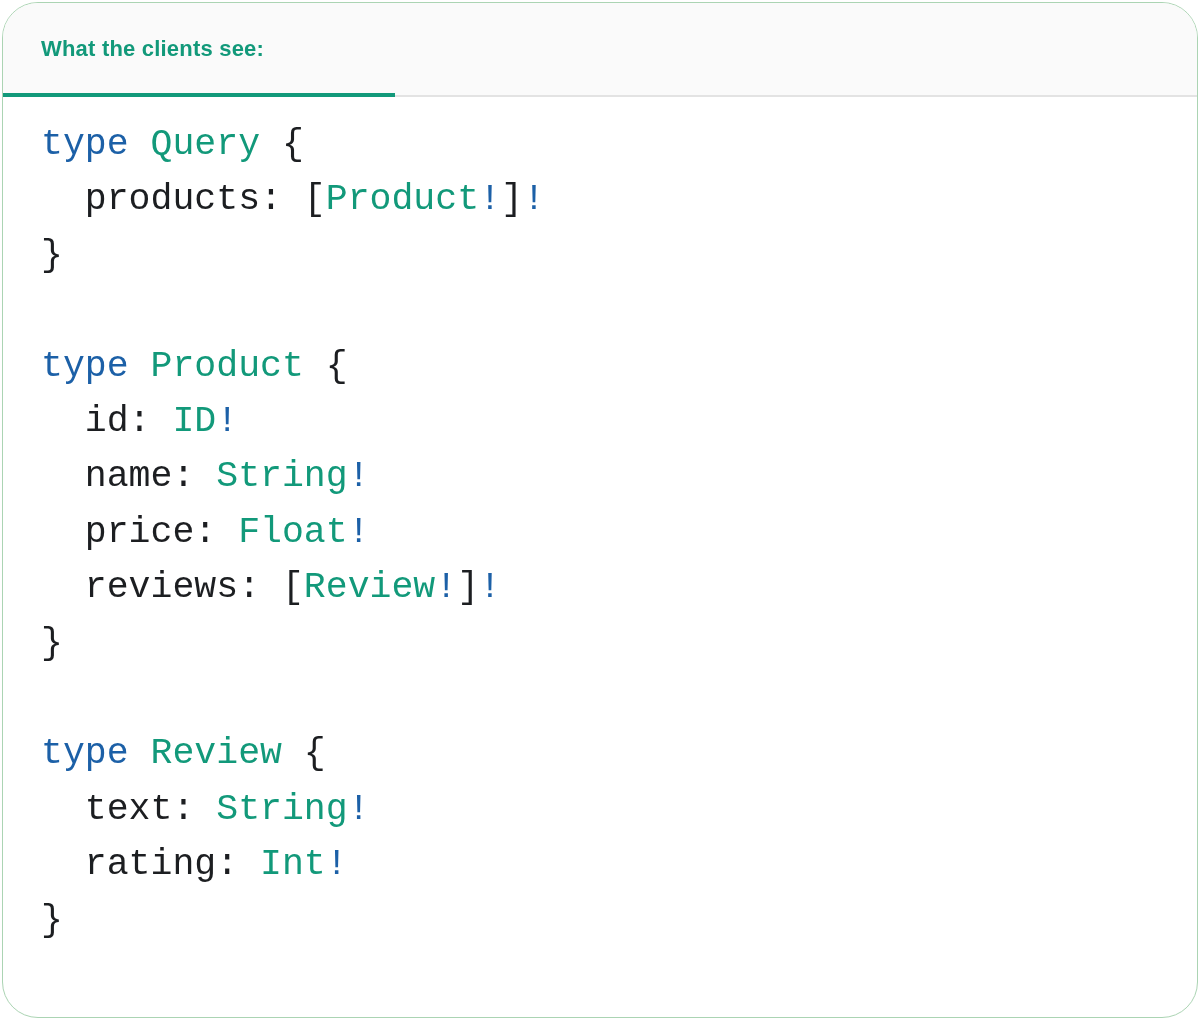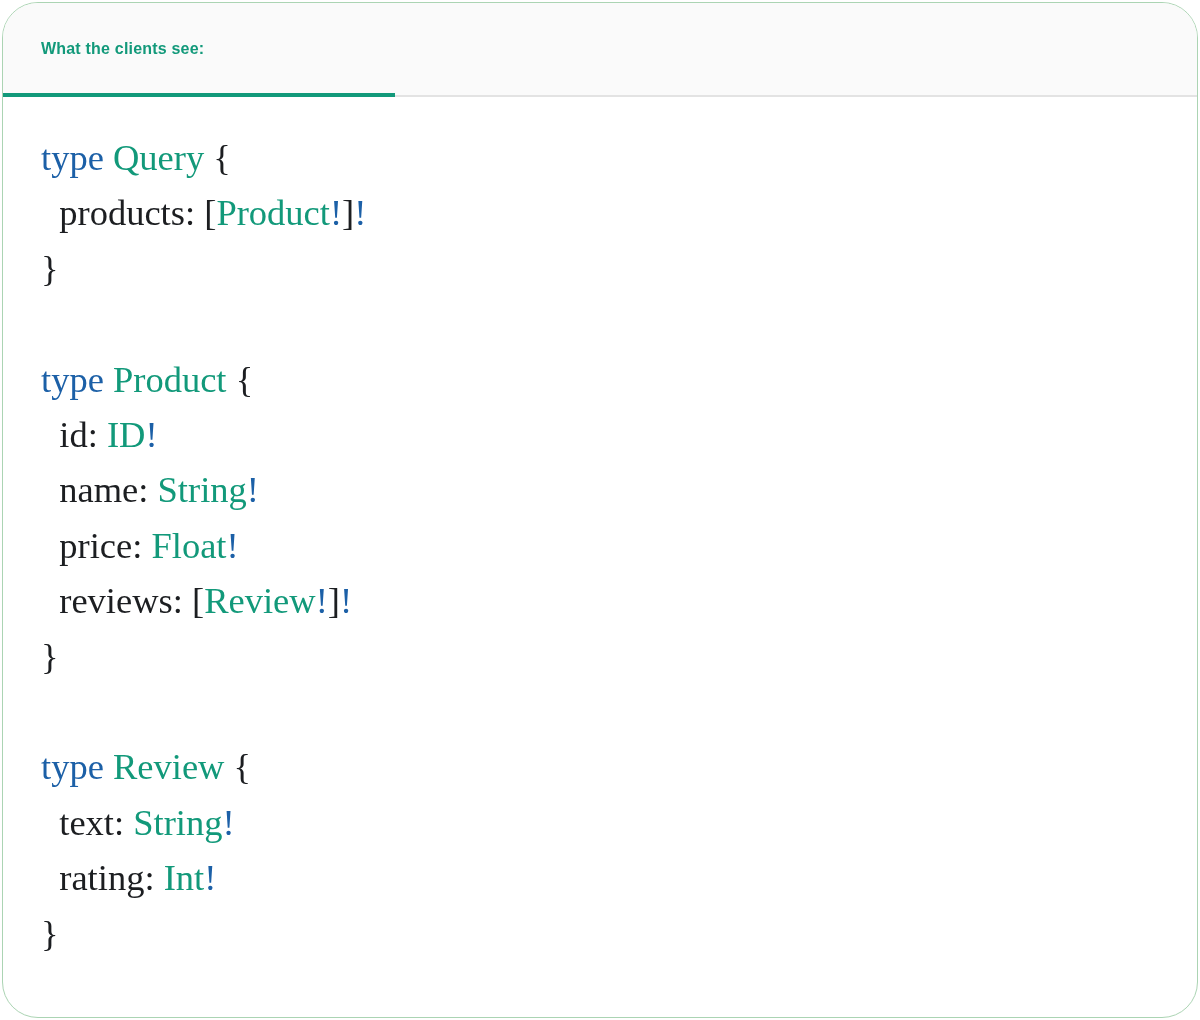--- a/index.html
+++ b/index.html
@@ -34,36 +34,36 @@
     position:relative;
   }
   .tab{
     position:relative;
     display:inline-flex;
     align-items:center;
     height:100%;
     width:392px;
     padding-left:38px;
     color:var(--accent-teal);
-    font-size:16px;
+    font-size:22px;
     font-weight:600;
     letter-spacing:0.2px;
     cursor:pointer;
   }
   .tab-underline{
     position:absolute;
     left:0;
     bottom:-2px;
     width:100%;
     height:4px;
     background:var(--accent-teal);
   }
   .code{
-    padding:33px 38px 0 38px;
-    font-family:Liberation Serif, serif;
+    padding:20px 38px 0 38px;
+    font-family:Liberation Mono, monospace;
     font-size:36.5px;
     font-weight:500;
     line-height:55.4px;
     color:var(--code-ink);
     white-space:pre;
   }
   .code .kw{color:var(--keyword-blue);}
   .code .type{color:var(--accent-teal);}
   .code .plain{color:var(--code-ink);}
 </style>

